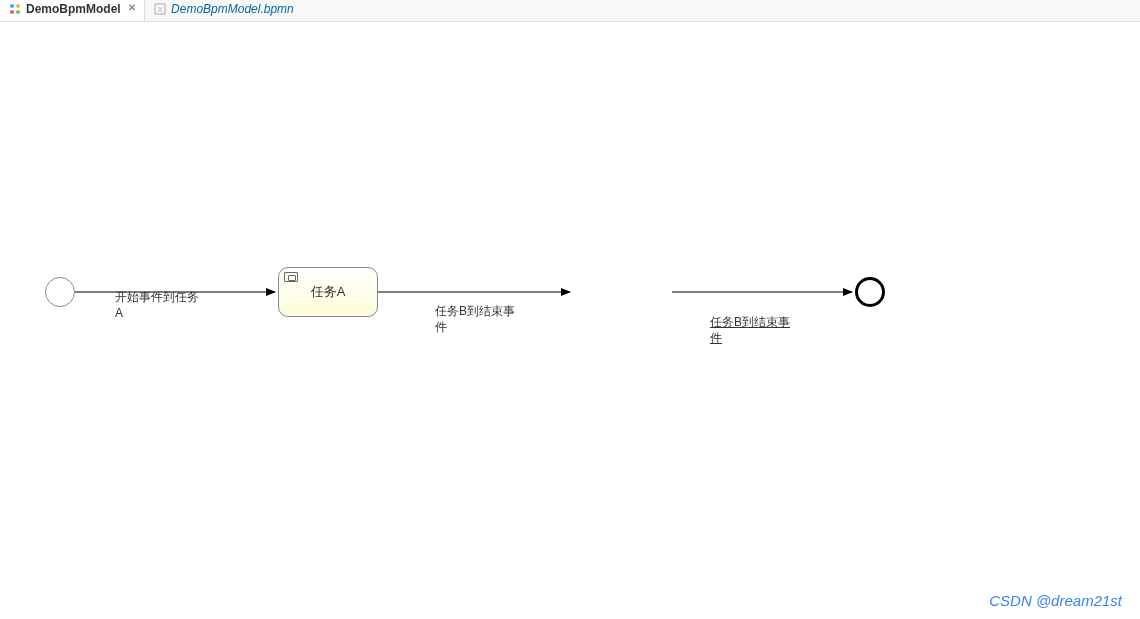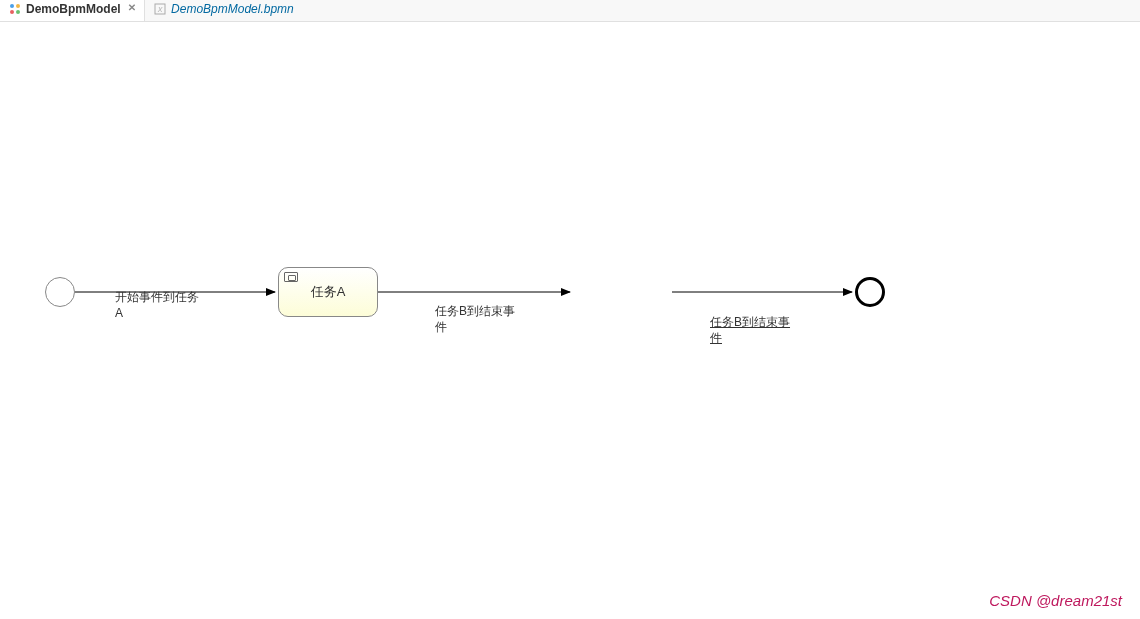--- a/index.html
+++ b/index.html
@@ -53,21 +53,21 @@
   .canvas {
     position: relative;
     width: 1140px;
     height: 597px;
     background: #ffffff;
   }
   .watermark {
     position: absolute;
     bottom: 10px;
     right: 18px;
-    color: #be185d;
+    color: #3b82f6;
     font-size: 15px;
     font-style: italic;
     font-family: Arial, sans-serif;
   }
   .bpmn-start {
     position: absolute;
     width: 30px;
     height: 30px;
     border: 1px solid #888;
     border-radius: 50%;

